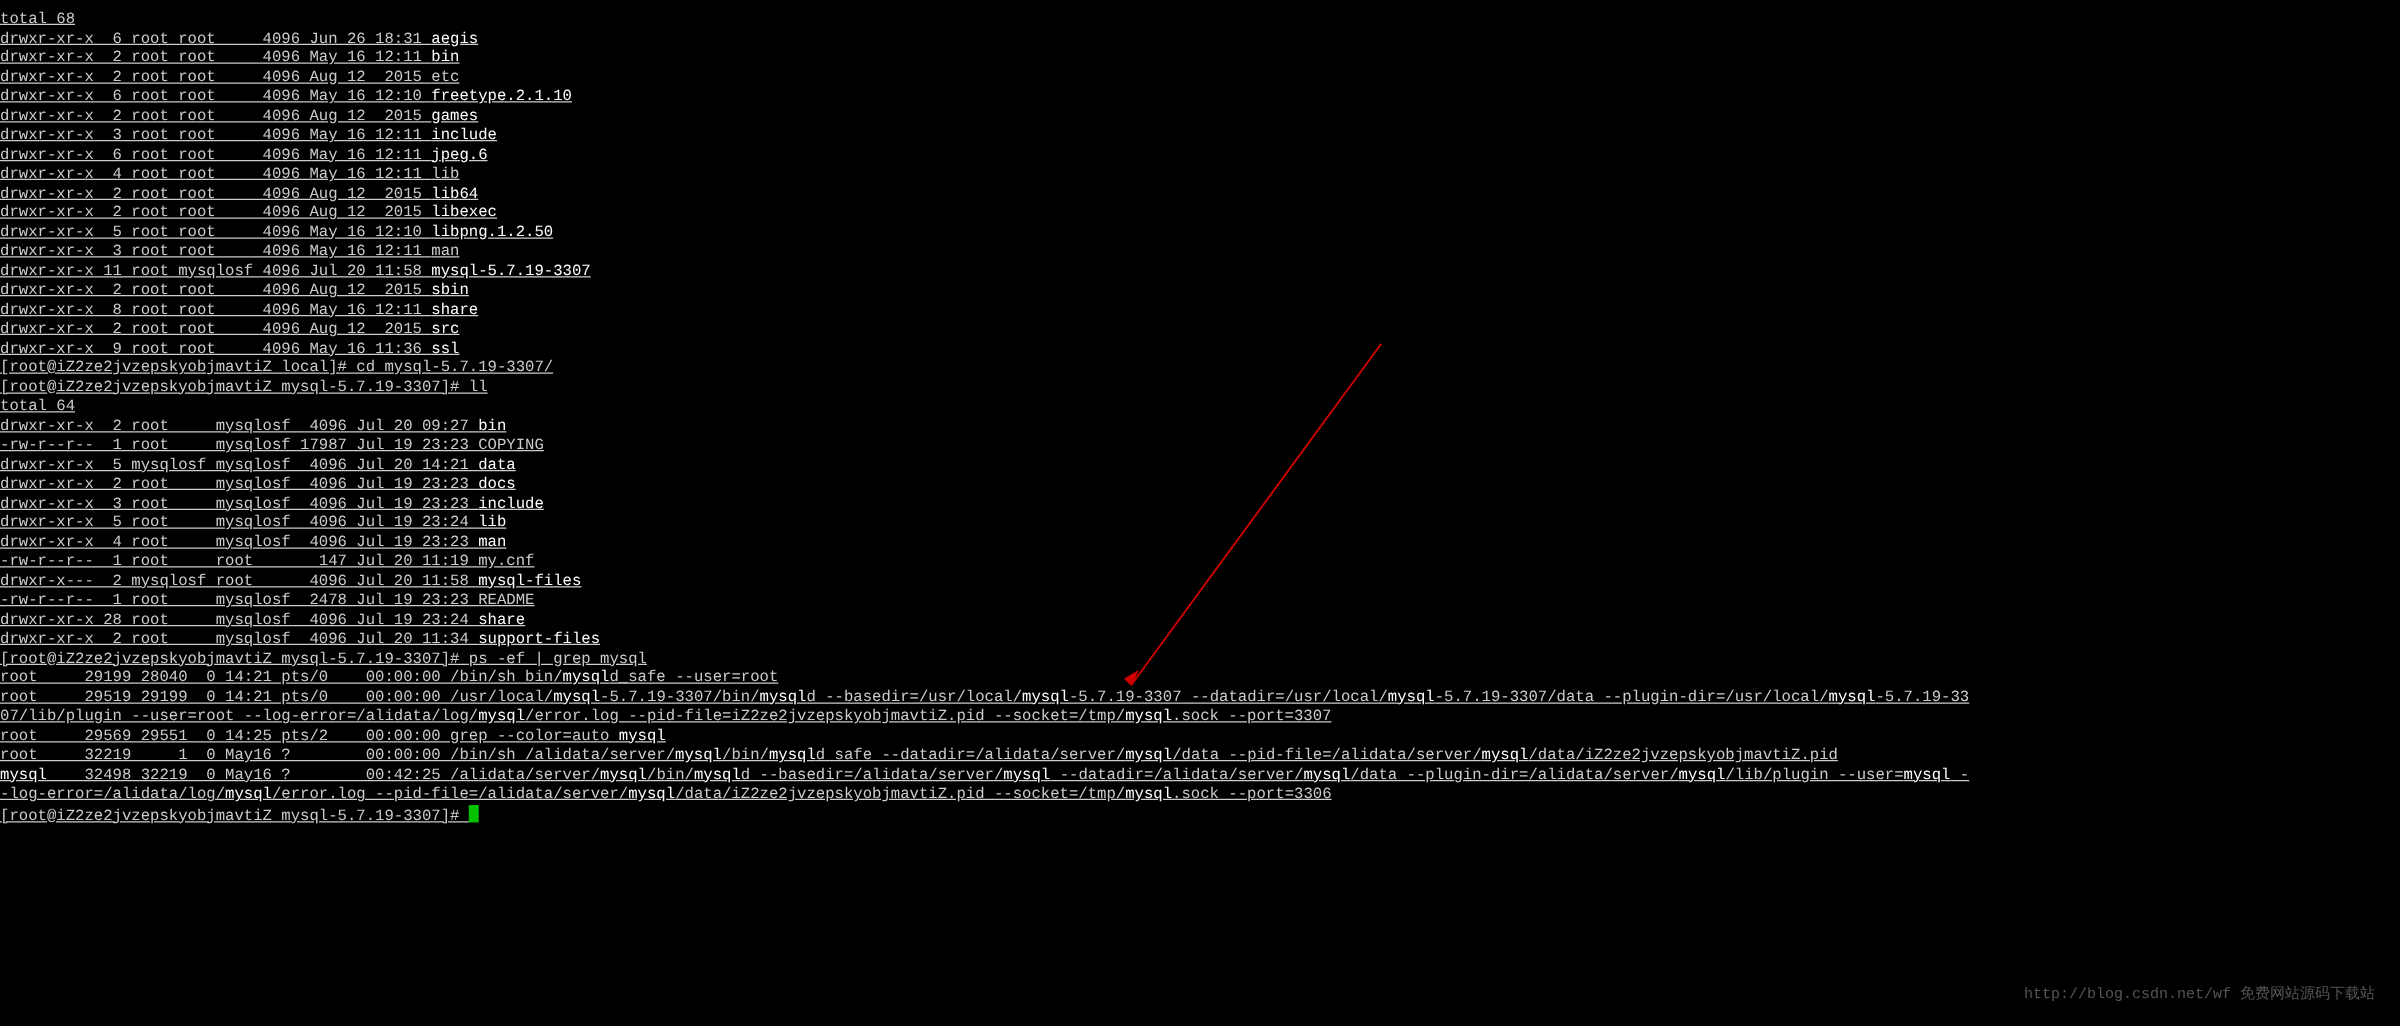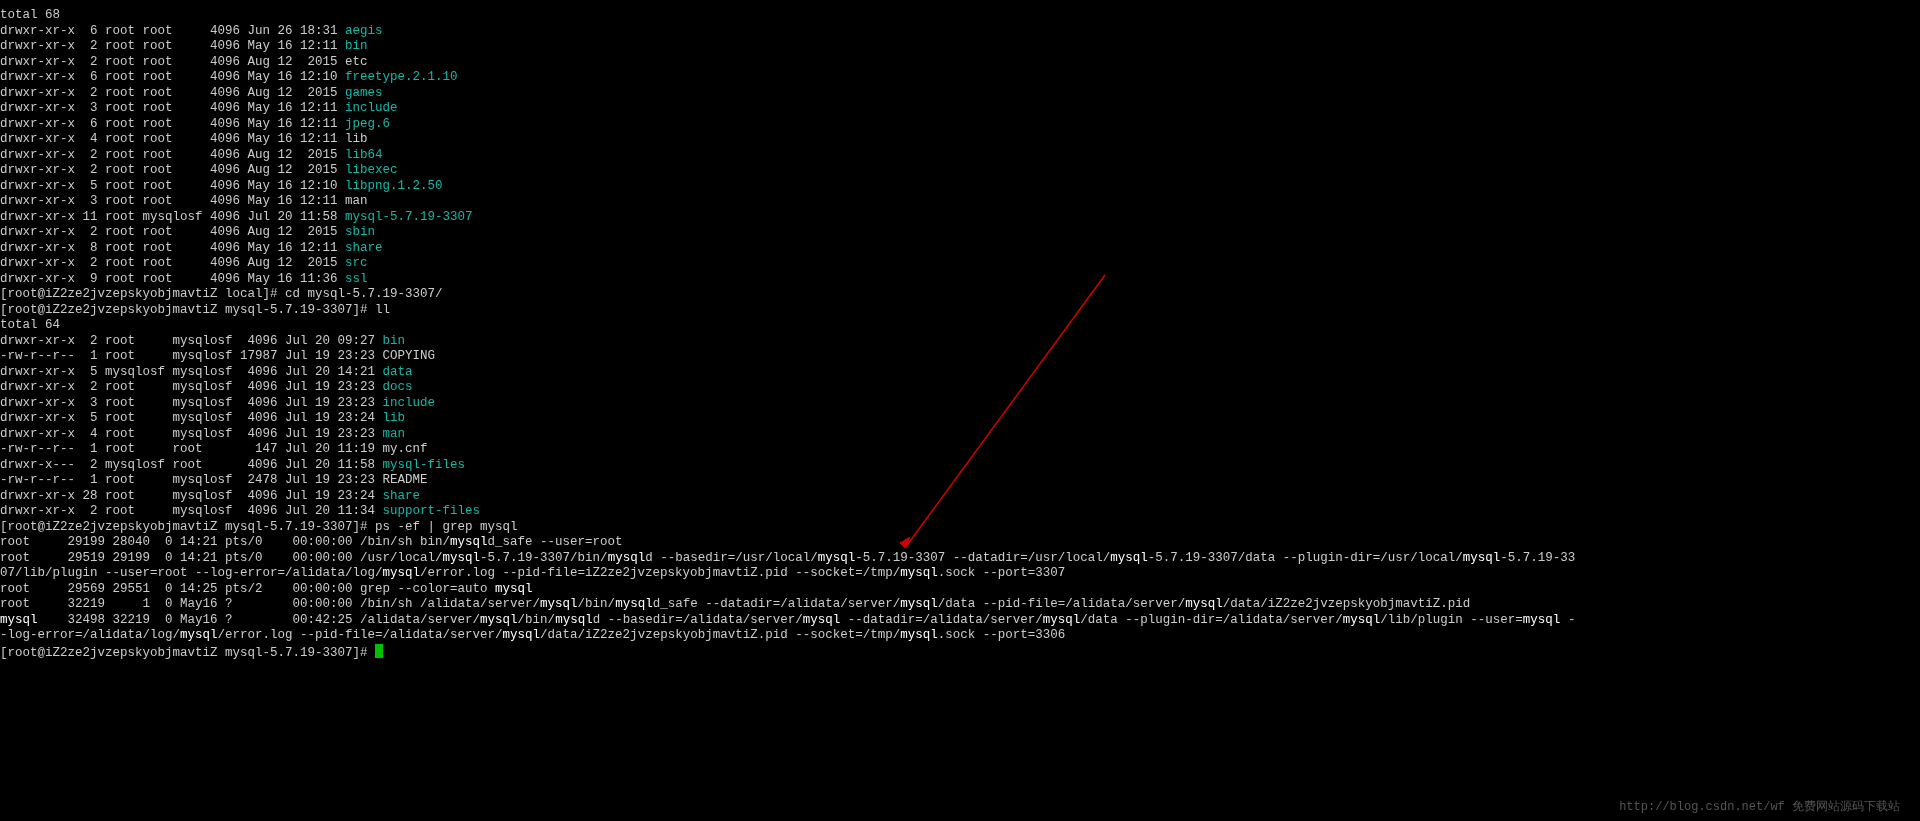--- a/index.html
+++ b/index.html
@@ -13,34 +13,35 @@
     width: 1920px;
     height: 821px;
     overflow: hidden;
     position: relative;
   }
   .terminal {
     position: absolute;
     top: 8px;
     left: 0;
     white-space: pre;
+    text-decoration: underline;
   }
-  .cyan { color: #14b8a6; }
+  .cyan { color: #ffffff; }
   .red  { color: #ffffff; }
   .cursor {
     display: inline-block;
     width: 8px;
     height: 14px;
     background: #00c000;
     vertical-align: -2px;
   }
   .watermark {
     position: absolute;
     right: 20px;
-    bottom: 6px;
+    bottom: 18px;
     color: #555;
     font-size: 12px;
     white-space: pre;
     text-align: right;
   }
   .arrow {
     position: absolute;
     top: 0; left: 0;
     width: 1920px;
     height: 821px;

